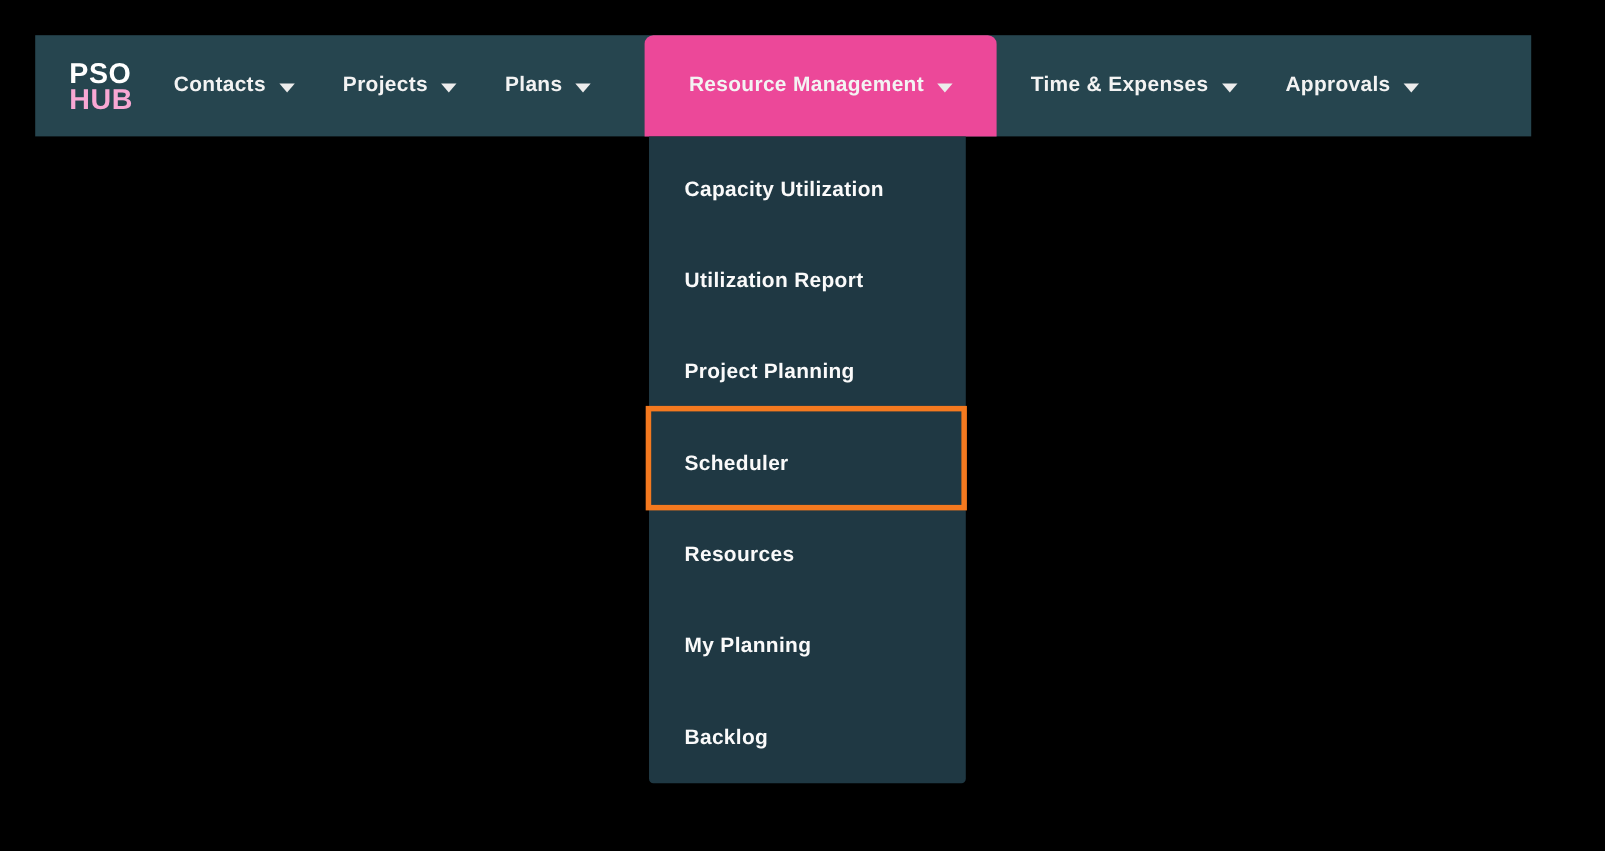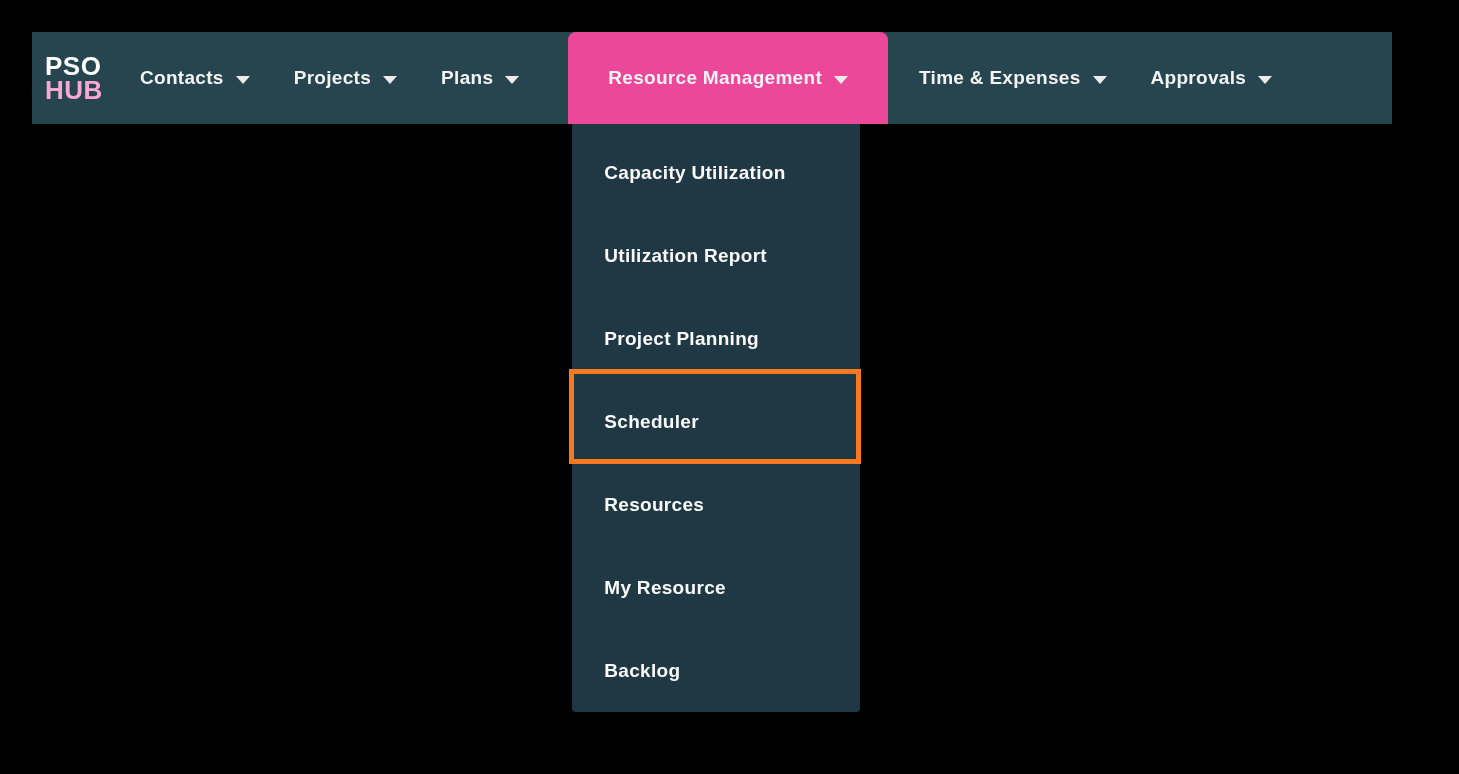--- a/index.html
+++ b/index.html
@@ -19,21 +19,21 @@
     left: 32px;
     top: 32px;
     width: 1360px;
     height: 92px;
     background: #26454f;
     display: flex;
     align-items: stretch;
   }
   .logo {
     align-self: center;
-    margin-left: 13px;
+    margin-left: 31px;
     width: 64px;
     cursor: pointer;
     line-height: 24px;
     font-size: 26px;
     font-weight: bold;
     letter-spacing: 0.5px;
   }
   .logo .l1 { color: #ffffff; }
   .logo .l2 { color: #f9a8d4; }
 
@@ -142,21 +142,21 @@
         <div class="dropdown-item">
           <span>Project Planning</span>
         </div>
         <div class="dropdown-item">
           <span>Scheduler</span>
         </div>
         <div class="dropdown-item">
           <span>Resources</span>
         </div>
         <div class="dropdown-item">
-          <span>My Resource</span>
+          <span>My Planning</span>
         </div>
         <div class="dropdown-item">
           <span>Backlog</span>
         </div>
         <div class="highlight-box"></div>
       </div>
     </div>
 
     <div class="nav-item">
       <span>Time &amp; Expenses</span>

